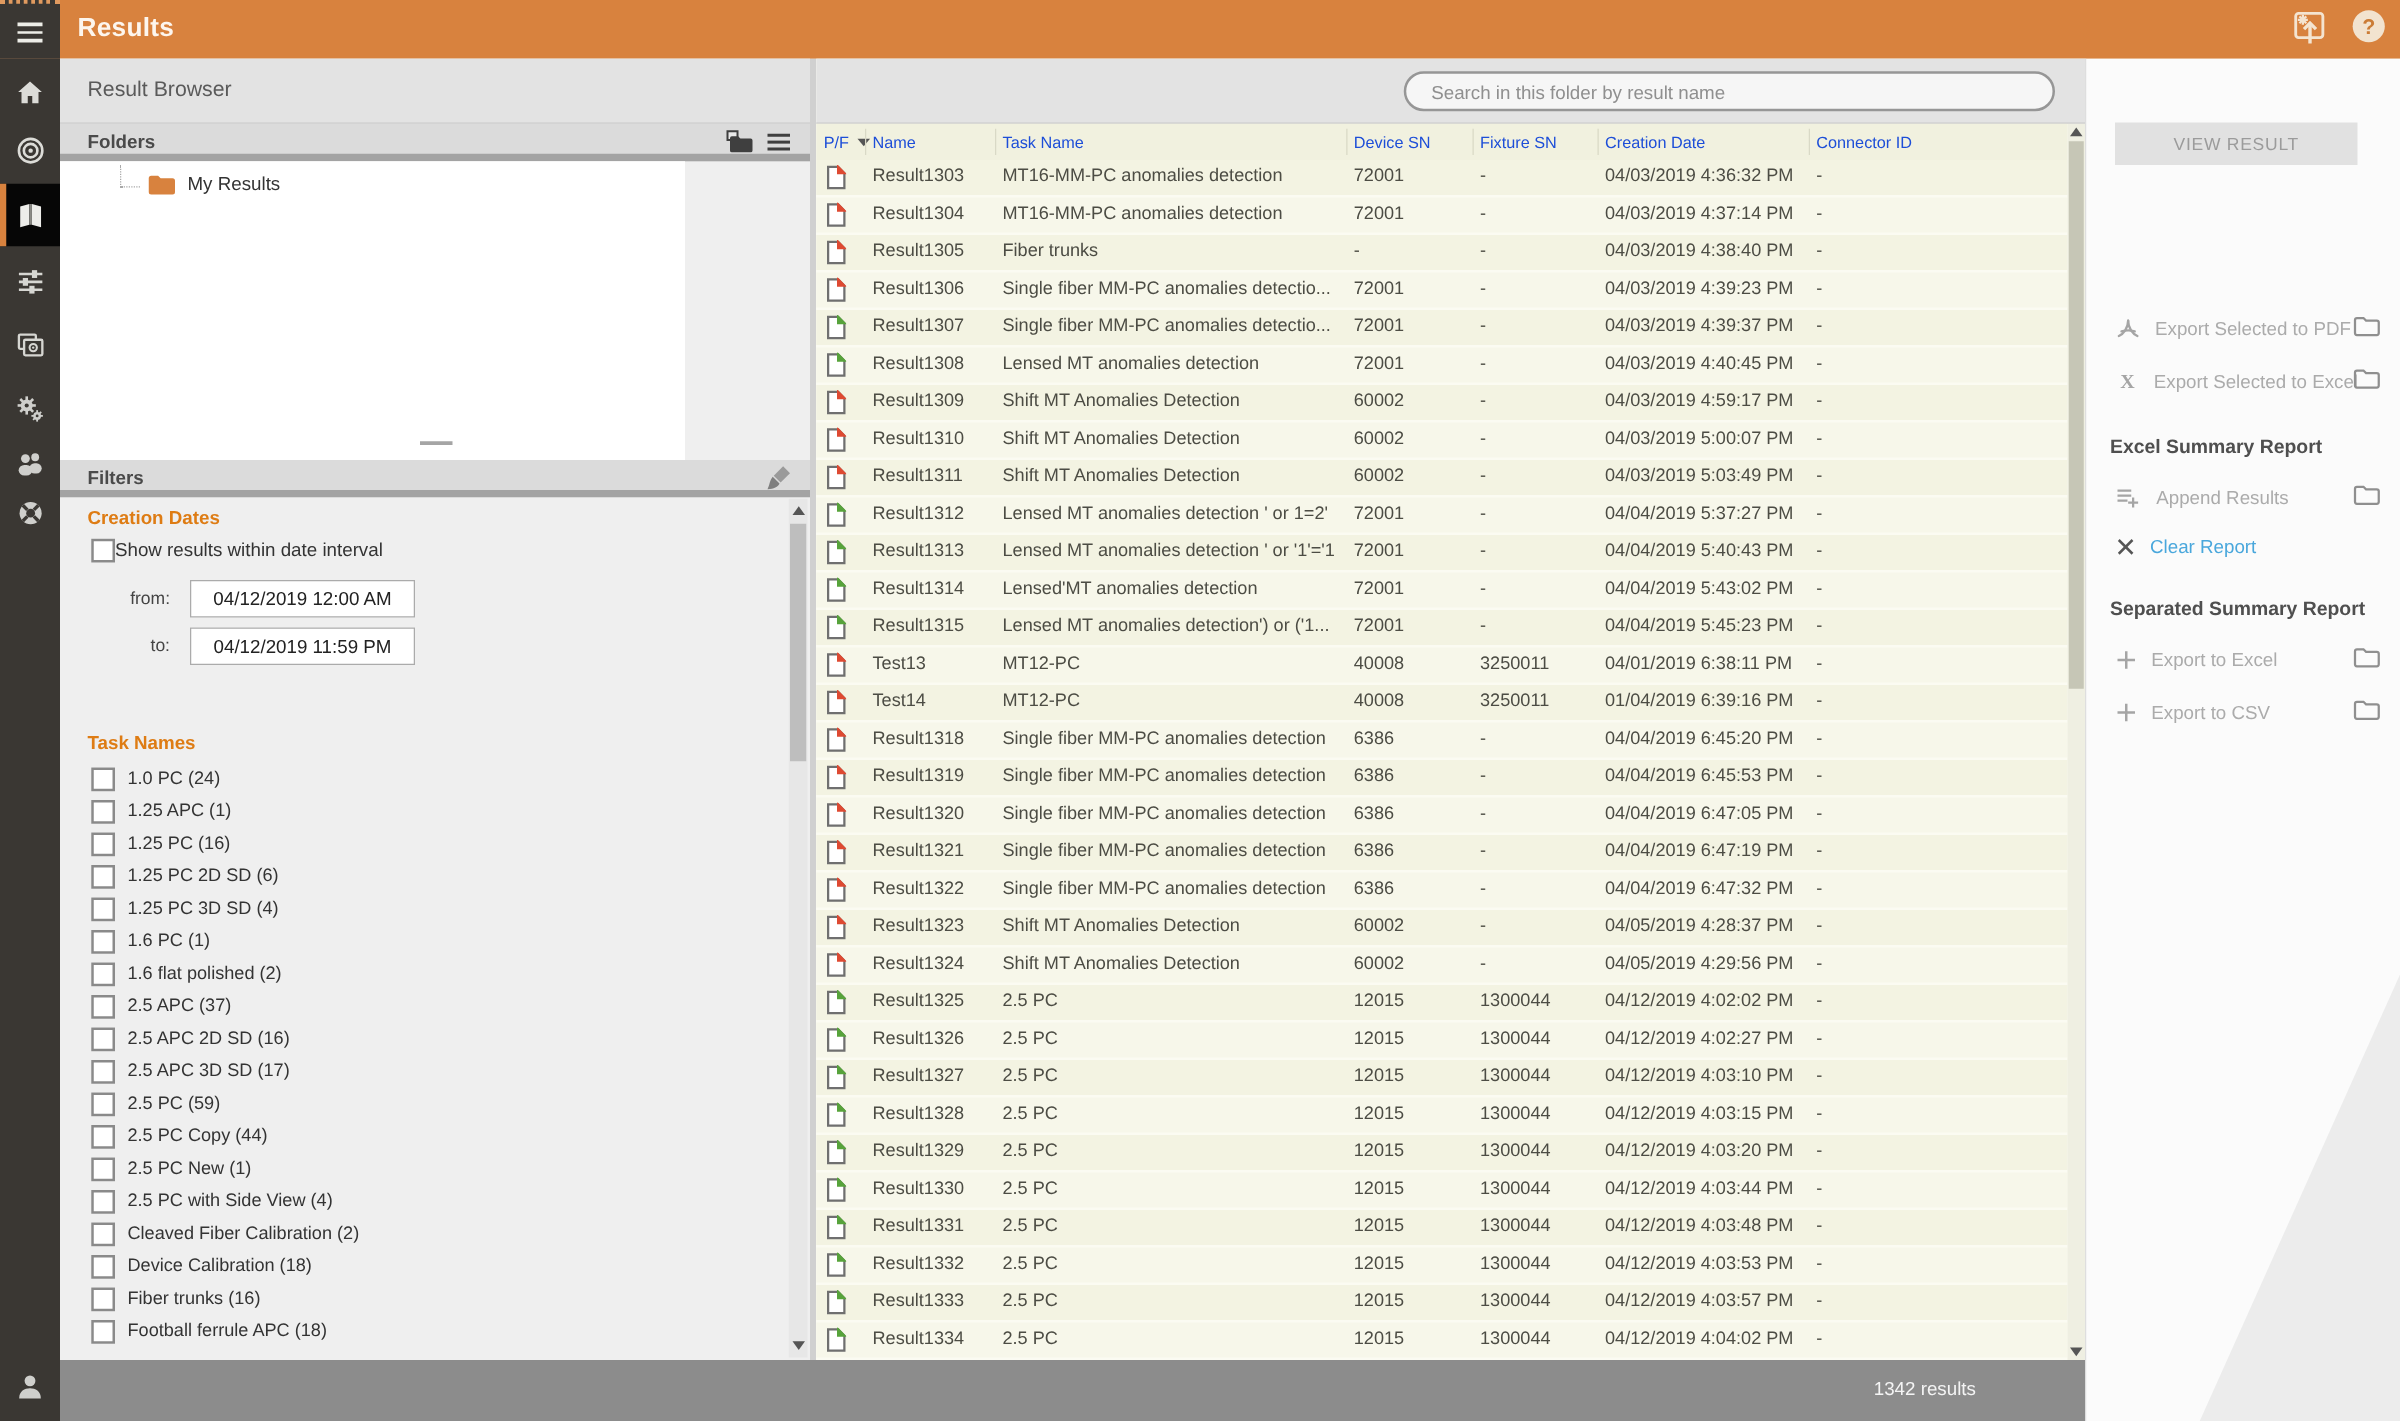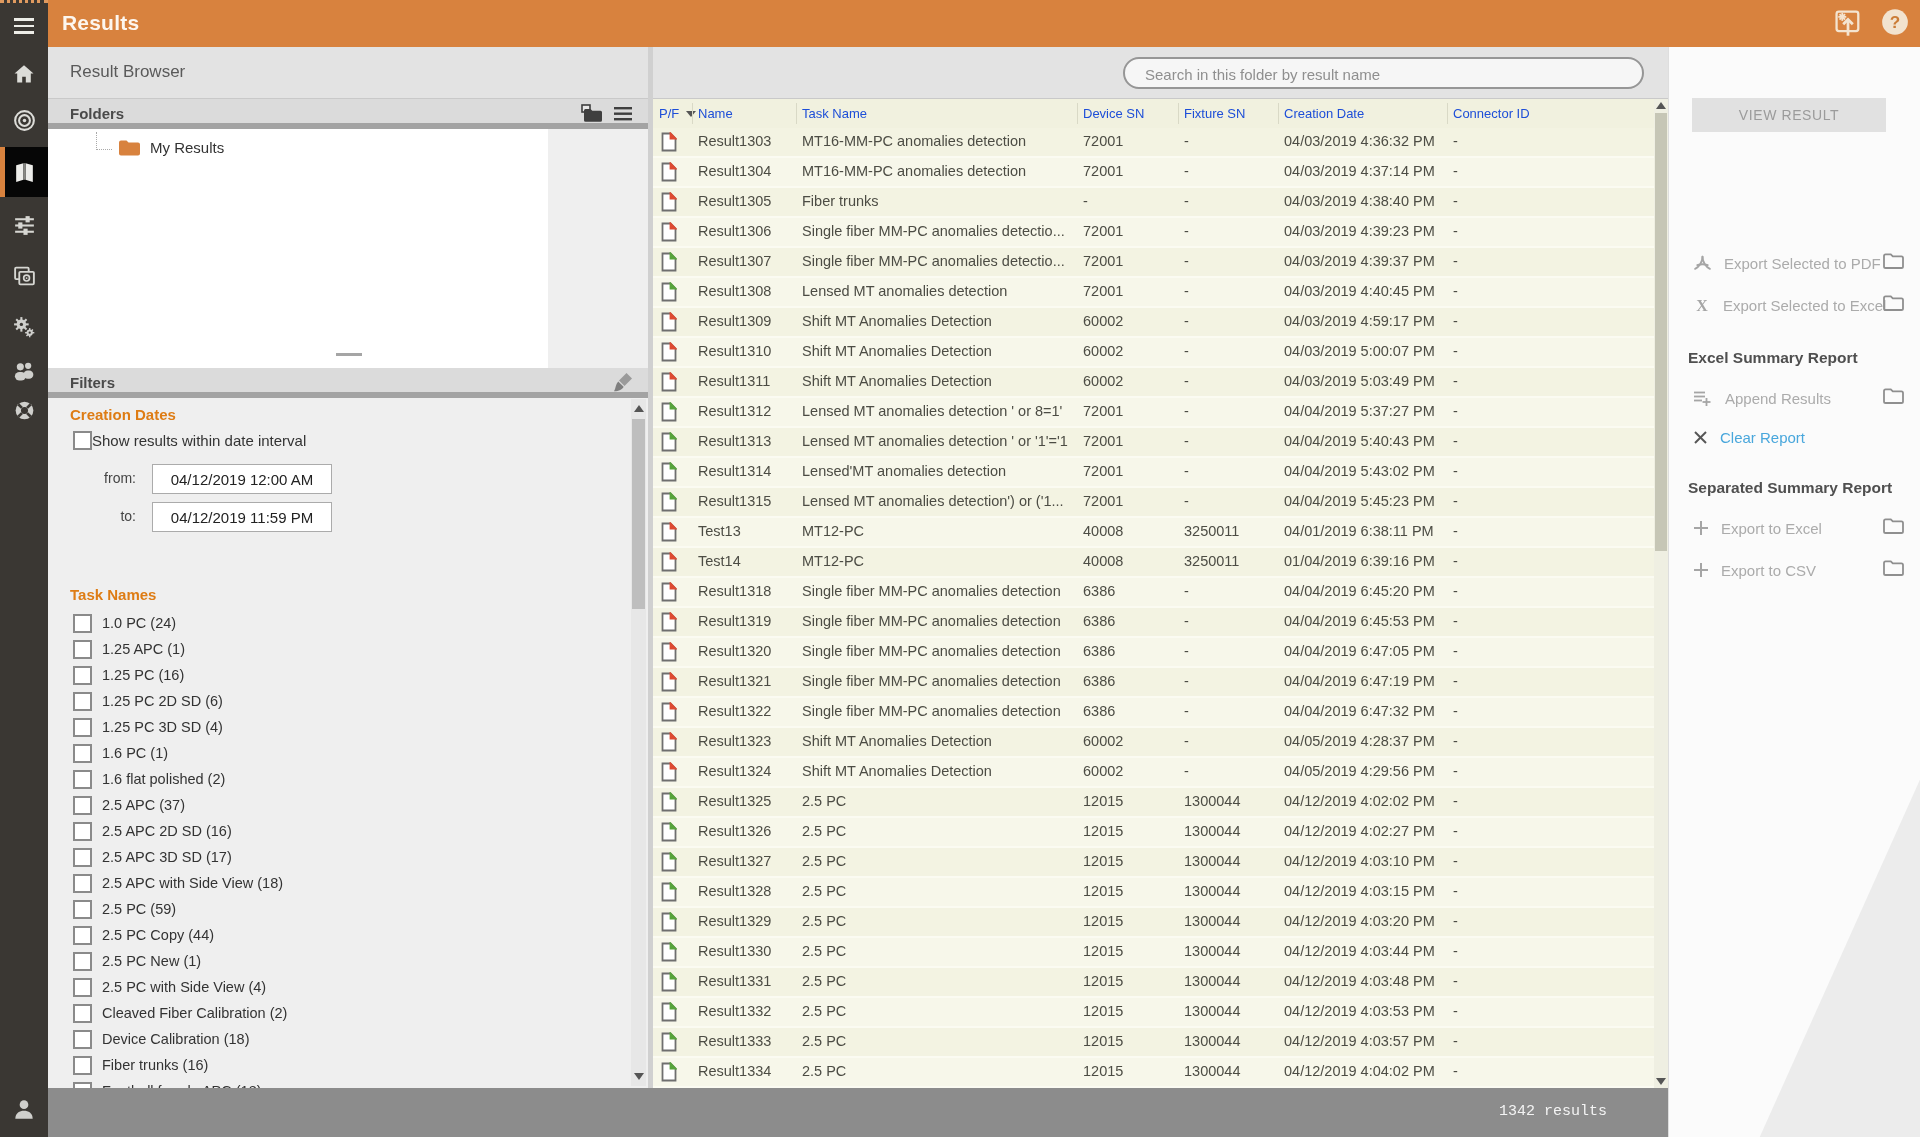--- a/index.html
+++ b/index.html
@@ -92,21 +92,21 @@
      clip-path:polygon(100% 67%,100% 100%,36% 100%);background:#ECECEC;}
   .view-btn{position:absolute;left:23px;top:51px;width:194px;height:34px;background:#E1E1E1;border:none;
      font-size:14px;color:#9B9B9B;letter-spacing:0.6px;font-family:inherit;cursor:pointer;}
   .action{position:absolute;left:24px;height:26px;display:flex;align-items:center;gap:12px;cursor:pointer;}
   .action .al{font-size:15px;color:#ABABAB;white-space:nowrap;}
   .action.link .al{color:#49A7DC;}
   .rp-head{position:absolute;left:19px;font-size:15.5px;font-weight:700;color:#4F4F4F;}
   .fold-btn{position:absolute;right:14px;width:24px;height:24px;cursor:pointer;}
 
   
-  .statusbar{position:absolute;left:48px;top:1088px;width:1620px;height:49px;background:#8C8C8C;font-family:Liberation Mono, monospace;}
+  .statusbar{position:absolute;left:48px;top:1088px;width:1620px;height:49px;background:#8C8C8C;}
   .statusbar .count{position:absolute;left:1451px;top:15px;font-size:15px;color:#F4F4F4;}
 </style>
 </head>
 <body>
 
 <div class="screen">
 
   <header class="topbar">
     <div class="menu-btn">
       <span style="top:15px"></span>
@@ -349,24 +349,20 @@
           <div class="task-item">
             <span class="cb"></span>
             <span class="tl">2.5 APC 2D SD (16)</span>
           </div>
 
           <div class="task-item">
             <span class="cb"></span>
             <span class="tl">2.5 APC 3D SD (17)</span>
           </div>
 
-          <div class="task-item">
-            <span class="cb"></span>
-            <span class="tl">2.5 APC with Side View (18)</span>
-          </div>
 
           <div class="task-item">
             <span class="cb"></span>
             <span class="tl">2.5 PC (59)</span>
           </div>
 
           <div class="task-item">
             <span class="cb"></span>
             <span class="tl">2.5 PC Copy (44)</span>
           </div>
@@ -574,21 +570,21 @@
         </div>
 
         <div class="trow alt">
           <span class="f-icon pass">
             <svg width="16" height="20" viewBox="0 0 16 20">
               <path class="pf-page" d="M1.5 1.5 H9.5 L14.5 6.5 V18.5 H1.5 Z"></path>
               <path class="pf-fold" d="M9.5 1.5 L14.5 6.5 H9.5 Z" stroke-width="1.8"></path>
             </svg>
           </span>
           <span class="c f-name">Result1312</span>
-          <span class="c f-task">Lensed MT anomalies detection ' or 8=1'</span>
+          <span class="c f-task">Lensed MT anomalies detection ' or 1=2'</span>
           <span class="c f-dev">72001</span>
           <span class="c f-fix">-</span>
           <span class="c f-date">04/04/2019 5:37:27 PM</span>
           <span class="c f-conn">-</span>
         </div>
 
         <div class="trow">
           <span class="f-icon pass">
             <svg width="16" height="20" viewBox="0 0 16 20">
               <path class="pf-page" d="M1.5 1.5 H9.5 L14.5 6.5 V18.5 H1.5 Z"></path>

